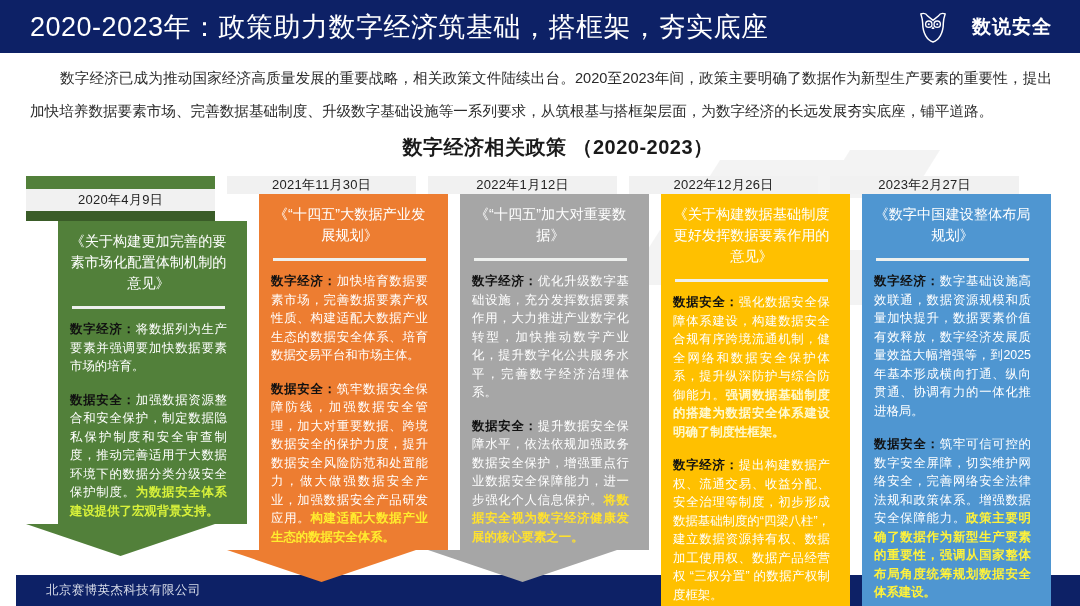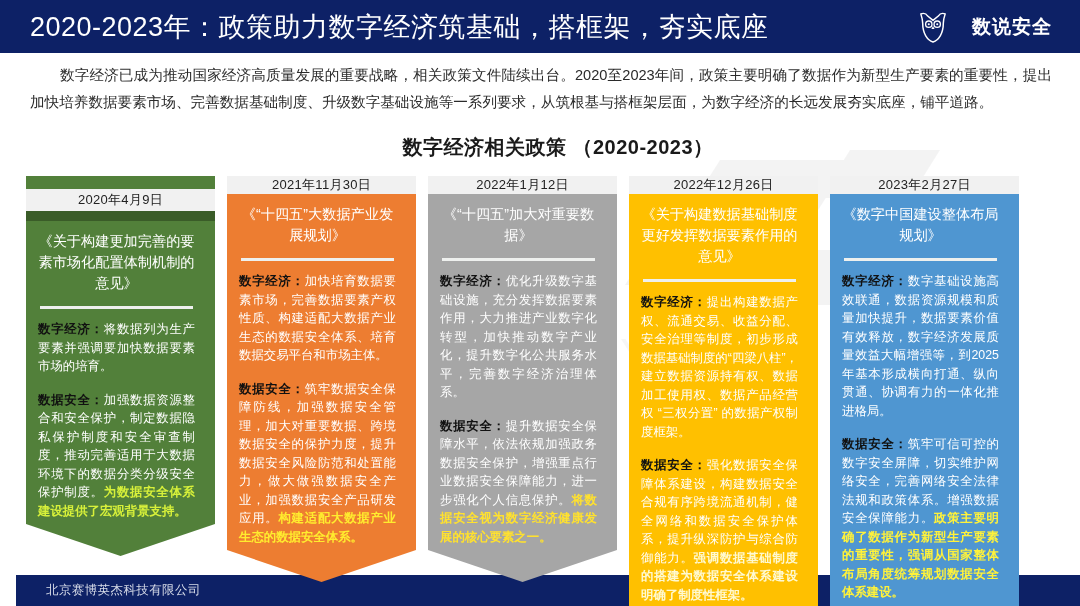--- a/index.html
+++ b/index.html
@@ -44,21 +44,21 @@
     letter-spacing: 1px;
     white-space: nowrap;
   }
 
   
   .intro {
     position: absolute; left: 30px; top: 62px;
     width: 1022px;
     color: #2b2b2b;
     font-size: 14.6px;
-    line-height: 27px;
+    line-height: 33px;
     text-indent: 30px;
     text-align: justify;
   }
 
   
   .section-title {
     position: absolute; left: 18px; top: 134px;
     width: 1080px;
     text-align: center;
     font-size: 20px;
@@ -110,20 +110,21 @@
     width: 100%;
     flex: 1 1 auto;
     position: relative;
     display: flex;
     flex-direction: column;
   }
   .body-main {
     width: 100%;
     flex: 1 1 auto;
     padding: 10px 20px 4px 12px;
+    margin-left: 32px;
   }
   .policy-title {
     font-size: 14.2px;
     line-height: 21px;
     color: #ffffff;
     text-align: center;
     font-weight: 400;
     margin-bottom: 12px;
   }
   .divider {
@@ -258,22 +259,22 @@
       <div class="col">
         <div class="cap-top" style="background: rgb(255, 192, 0);"></div>
         <div class="date-band">
           <span class="date-text">2022年12月26日</span>
         </div>
         <div class="band-dark" style="background: rgb(217, 163, 0);"></div>
         <div class="body-wrap">
           <div class="body-main" style="background: rgb(255, 192, 0);">
             <div class="policy-title">《关于构建数据基础制度更好发挥数据要素作用的意见》</div>
             <div class="divider"></div>
+            <div class="para"><span class="lbl">数据安全：</span><span>强化数据安全保障体系建设，构建数据安全合规有序跨境流通机制，健全网络和数据安全保护体系，提升纵深防护与综合防御能力。</span><span class="hl" style="color: rgb(255, 249, 208);">强调数据基础制度的搭建为数据安全体系建设明确了制度性框架。</span></div>
             <div class="para"><span class="lbl">数字经济：</span><span>提出构建数据产权、流通交易、收益分配、安全治理等制度，初步形成数据基础制度的“四梁八柱”，建立数据资源持有权、数据加工使用权、数据产品经营权 “三权分置” 的数据产权制度框架。</span></div>
-            <div class="para"><span class="lbl">数据安全：</span><span>强化数据安全保障体系建设，构建数据安全合规有序跨境流通机制，健全网络和数据安全保护体系，提升纵深防护与综合防御能力。</span><span class="hl" style="color: rgb(255, 249, 208);">强调数据基础制度的搭建为数据安全体系建设明确了制度性框架。</span></div>
           </div>
           <div class="arrow" style="background: rgb(255, 192, 0);"></div>
         </div>
       </div>
       <div class="col">
         <div class="cap-top" style="background: rgb(79, 150, 209);"></div>
         <div class="date-band">
           <span class="date-text">2023年2月27日</span>
         </div>
         <div class="band-dark" style="background: rgb(47, 124, 184);"></div>

